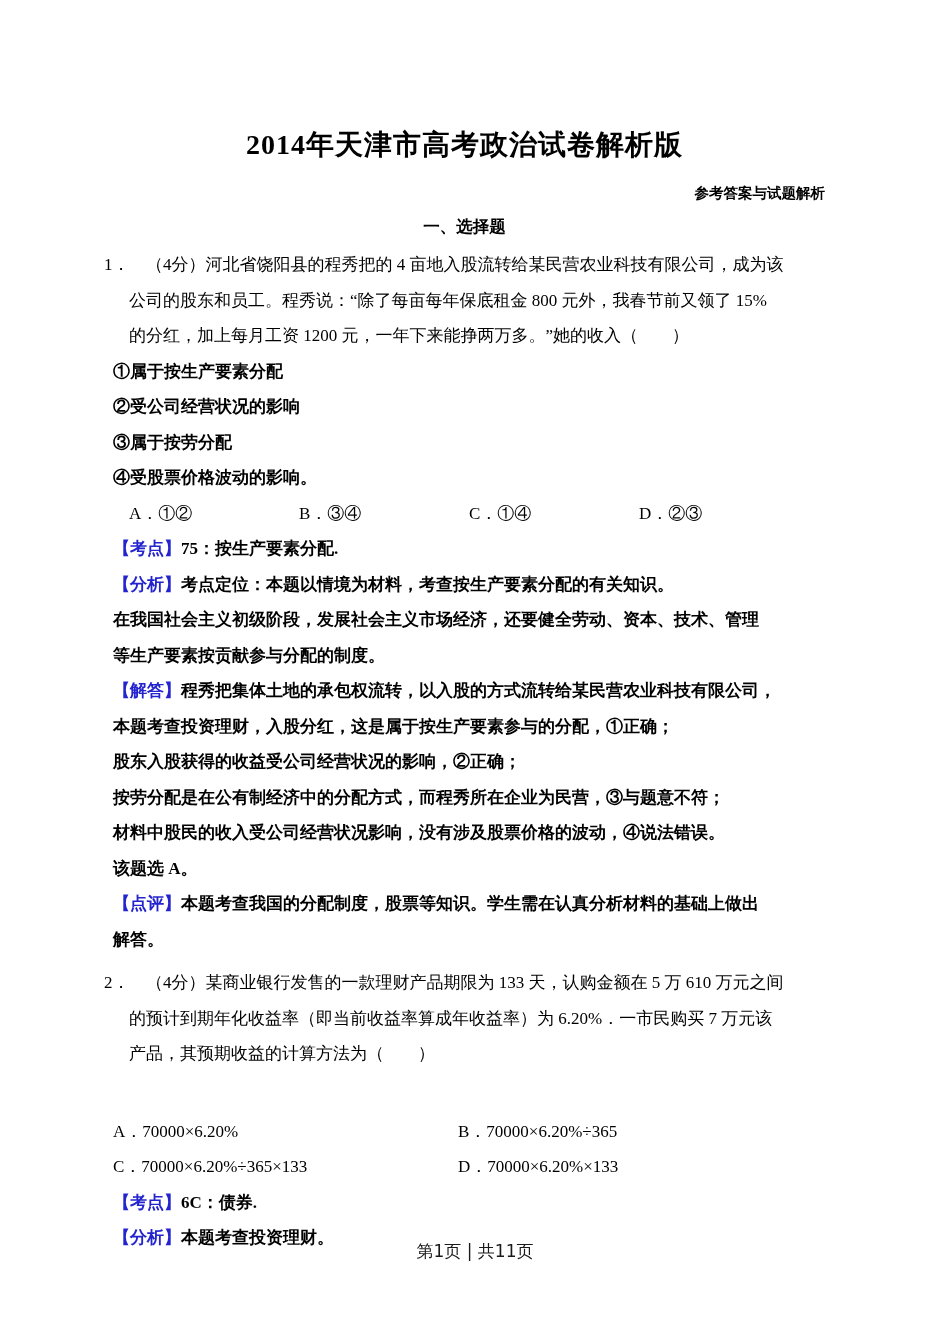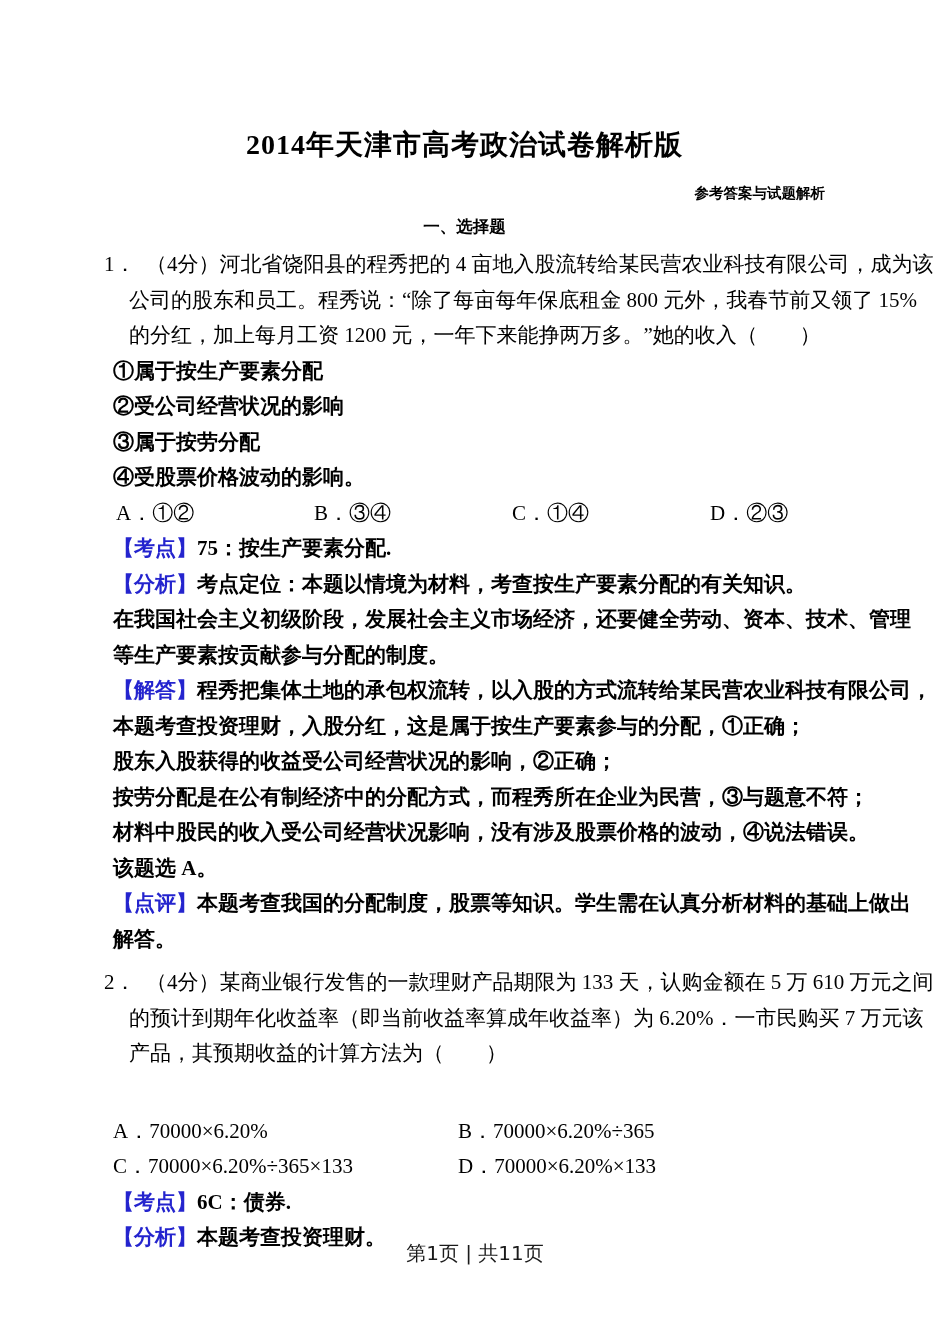--- a/index.html
+++ b/index.html
@@ -15,35 +15,35 @@
   }
   .doc-subtitle{
     text-align:right;font-size:14.5px;font-weight:bold;
     line-height:20px;margin-top:22px;
   }
   .section-head{
     font-size:16.5px;font-weight:bold;line-height:24px;margin-top:12px;text-align:center;
   }
   .question{margin-top:8px;}
   .line{
-    font-size:21px;line-height:35.5px;white-space:nowrap;
+    font-size:17px;line-height:35.5px;white-space:nowrap;
   }
   
   .stem{padding-left:25px;}
   .qnum{display:inline-block;width:42px;margin-left:-25px;}
   
   .sub{margin-left:9px;font-weight:bold;}
-  .opts4{display:grid;grid-template-columns:170px 170px 170px 1fr;margin-left:12px;gap:28px;}
+  .opts4{display:grid;grid-template-columns:170px 170px 170px 1fr;margin-left:25px;}
   .opts2{display:grid;grid-template-columns:345px 1fr;margin-left:9px;margin-top:42px;}
   .opts4 .line,.opts2 .line{margin-left:0;}
   .tag{color:#2424ce;}
   .footer{
     position:absolute;top:1240px;left:0;width:100%;text-align:center;
     font-family:"DejaVu Sans","Liberation Sans",sans-serif;
-    font-size:20px;color:#1a1a1a;
+    font-size:17px;color:#1a1a1a;
   }
 </style>
 </head>
 <body>
 
 <div class="page">
 
   <div class="doc-title">2014年天津市高考政治试卷解析版</div>
   <div class="doc-subtitle">参考答案与试题解析</div>
   <div class="section-head">一、选择题</div>

